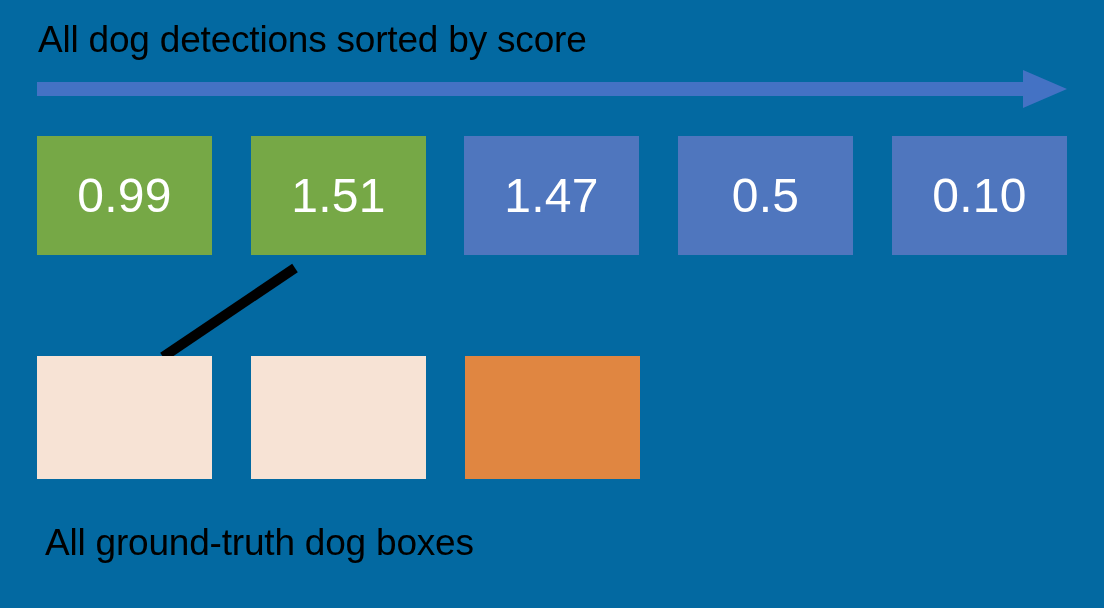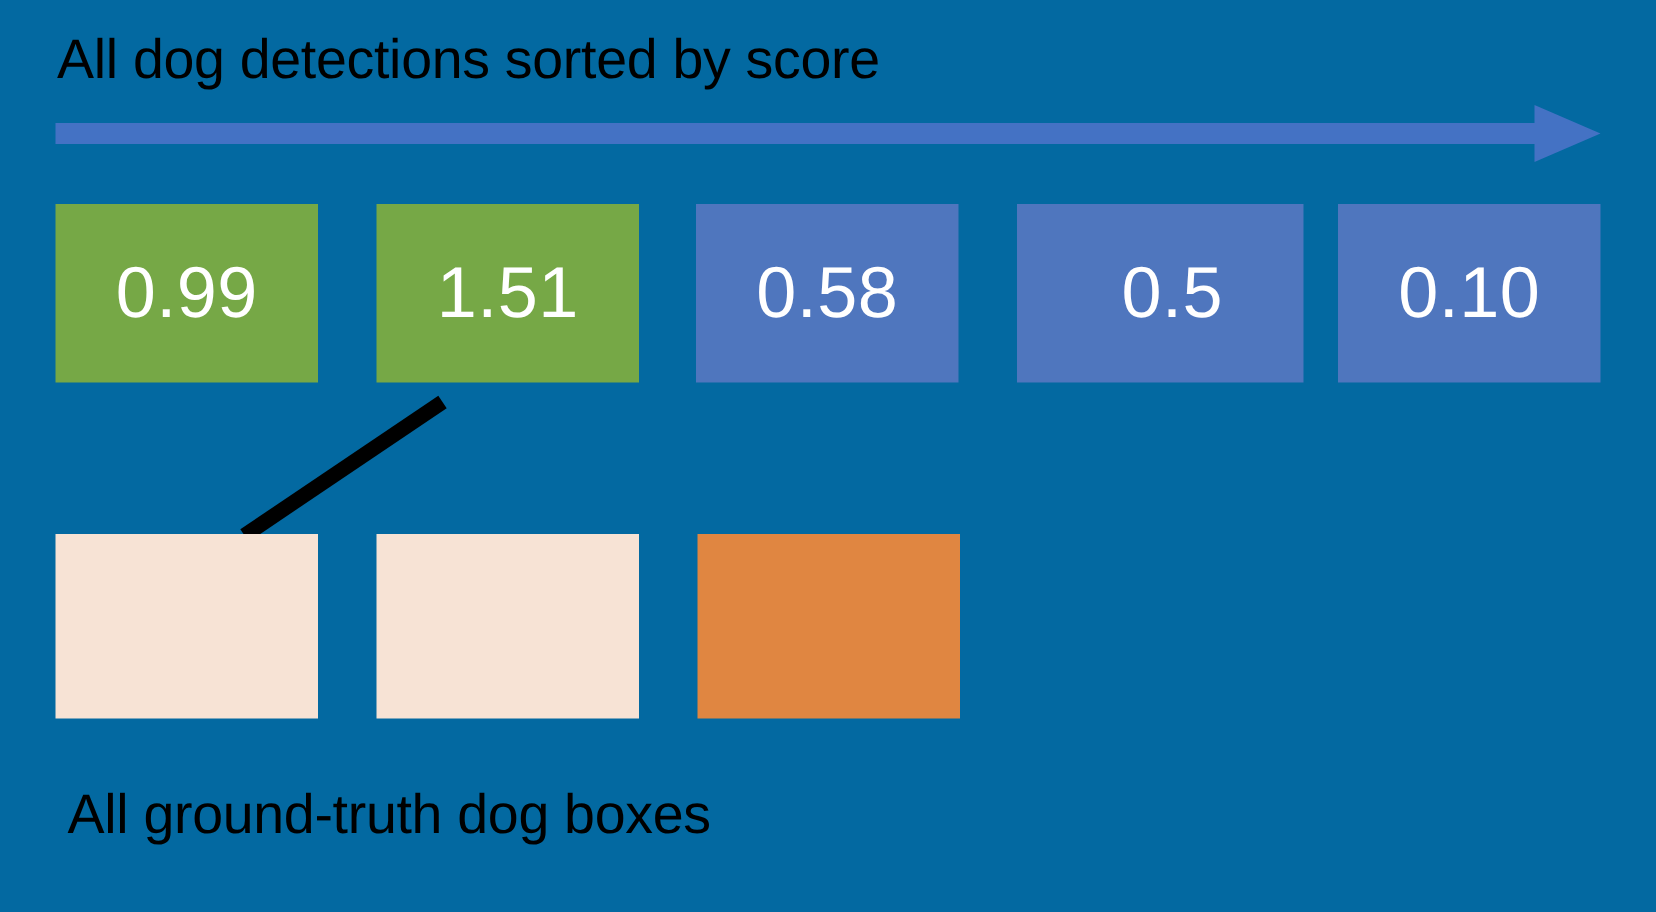--- a/index.html
+++ b/index.html
@@ -122,23 +122,23 @@
   </svg>
 
   <div id="detection-row">
     <div class="det-box matched" style="left:0px;">
       <span class="det-score">0.99</span>
     </div>
     <div class="det-box matched" style="left:214px;">
       <span class="det-score">1.51</span>
     </div>
     <div class="det-box unmatched" style="left:427px;">
-      <span class="det-score">0.58</span>
+      <span class="det-score">1.47</span>
     </div>
-    <div class="det-box unmatched" style="left:641px;padding-left:16px;">
+    <div class="det-box unmatched" style="left:641px;">
       <span class="det-score">0.5</span>
     </div>
     <div class="det-box unmatched" style="left:855px;text-align:center;">
       <span class="det-score">0.10</span>
     </div>
   </div>
 
   <svg id="match-connector" viewBox="0 0 165 115" width="165" height="115">
     <line x1="13" y1="102" x2="145" y2="13" stroke="#000000" stroke-width="10" stroke-linecap="butt"></line>
   </svg>

